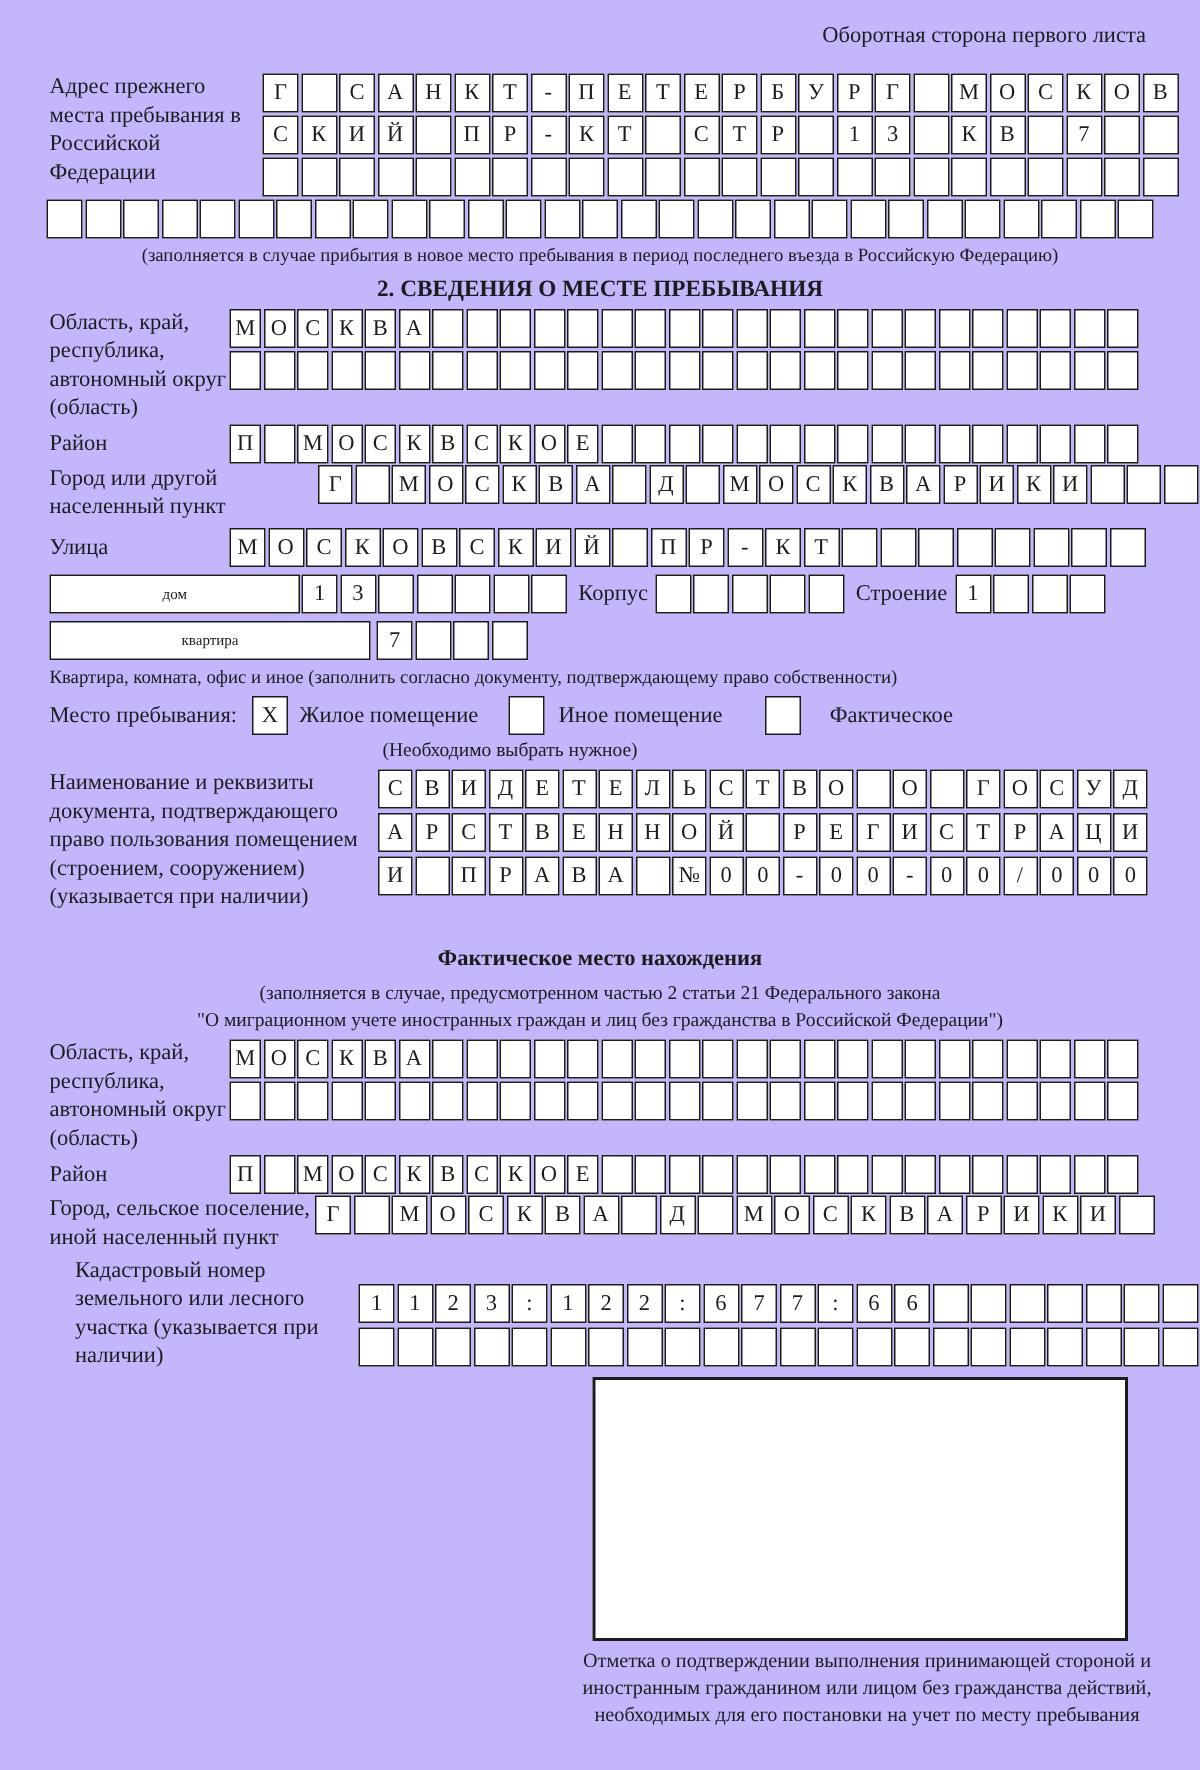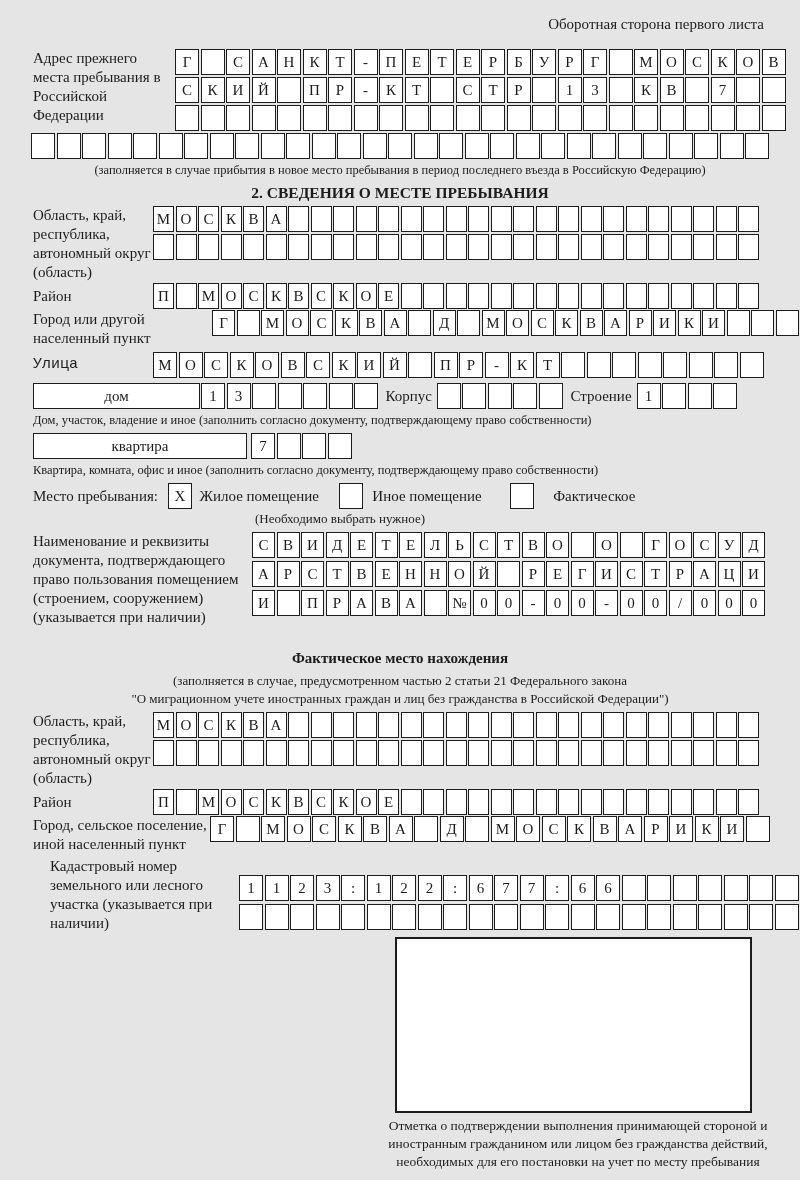--- a/index.html
+++ b/index.html
@@ -1,20 +1,20 @@
 <!DOCTYPE html>
 <html><head>
 <meta charset="utf-8">
 <style>
   html,body{margin:0;padding:0;background:#ffffff;}
   #page{
     position:relative;
     width:800px;height:1180px;
     margin:0 auto;
-    background:#e5e5e5;
+    background:#c4b5fd;
     color:#1c1c1c;
     font-family:"Liberation Serif","DejaVu Serif",serif;
     box-sizing:border-box;
     padding:0 0 0 33px;
     overflow:hidden;
   }
   .hdr-note{
     text-align:right;
     padding:16px 36px 0 0;
     font-size:15px;
@@ -34,21 +34,21 @@
     background:#fff;
   }
   .p225 .cell{width:21px;}
   .p245 .cell{width:23px;}
   .caption{font-size:12.5px;line-height:16px;}
   .center{text-align:center;}
   .sec-title{font-weight:bold;font-size:15.5px;text-align:center;margin-top:6px;}
   .widebox{
     box-sizing:border-box;height:26px;border:1.5px solid #1c1c1c;
     display:inline-flex;align-items:center;justify-content:center;
-    font-size:15px;flex:0 0 auto;background:#fff;
+    font-size:10px;flex:0 0 auto;background:#fff;
   }
   .inline-lbl{font-size:15px;line-height:26px;flex:0 0 auto;}
   .stamp-rect{
     box-sizing:border-box;
     width:357px;height:176px;
     border:2px solid #1c1c1c;
     margin:4px 0 0 362px;
     background:#fff;
   }
   .stamp-cap{
@@ -302,21 +302,21 @@
         <span class="cell">И</span>
         <span class="cell">К</span>
         <span class="cell">И</span>
         <span class="cell"></span>
         <span class="cell"></span>
         <span class="cell"></span>
       </div>
   </div>
 
   <div class="field" style="margin-top:2px;">
-    <div class="flabel" style="width:118px;line-height:26px;font-family:Liberation Mono, monospace;">Улица</div>
+    <div class="flabel" style="width:118px;line-height:26px;">Улица</div>
     <div class="boxrow" style="margin-left:2px;">
         <span class="cell">М</span>
         <span class="cell">О</span>
         <span class="cell">С</span>
         <span class="cell">К</span>
         <span class="cell">О</span>
         <span class="cell">В</span>
         <span class="cell">С</span>
         <span class="cell">К</span>
         <span class="cell">И</span>
@@ -358,21 +358,20 @@
         <span class="cell"></span>
       </div>
     <div class="inline-lbl" style="margin:0 5px 0 6px;">Строение</div>
     <div class="boxrow">
         <span class="cell">1</span>
         <span class="cell"></span>
         <span class="cell"></span>
         <span class="cell"></span>
       </div>
   </div>
-  <div class="caption" style="margin-top:3px;">Дом, участок, владение и иное (заполнить согласно документу, подтверждающему право собственности)</div>
 
   <div class="field" style="margin-top:5px;align-items:center;">
     <div class="widebox" style="width:214px;">квартира</div>
     <div class="boxrow" style="margin-left:4px;">
         <span class="cell">7</span>
         <span class="cell"></span>
         <span class="cell"></span>
         <span class="cell"></span>
       </div>
   </div>

